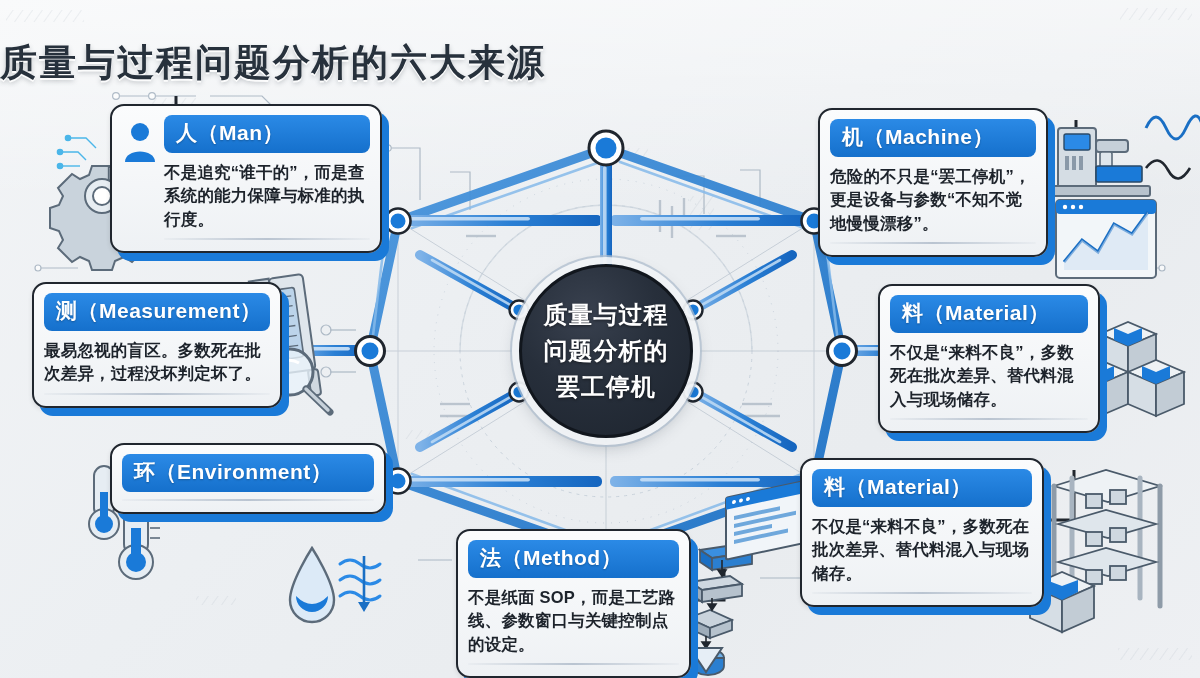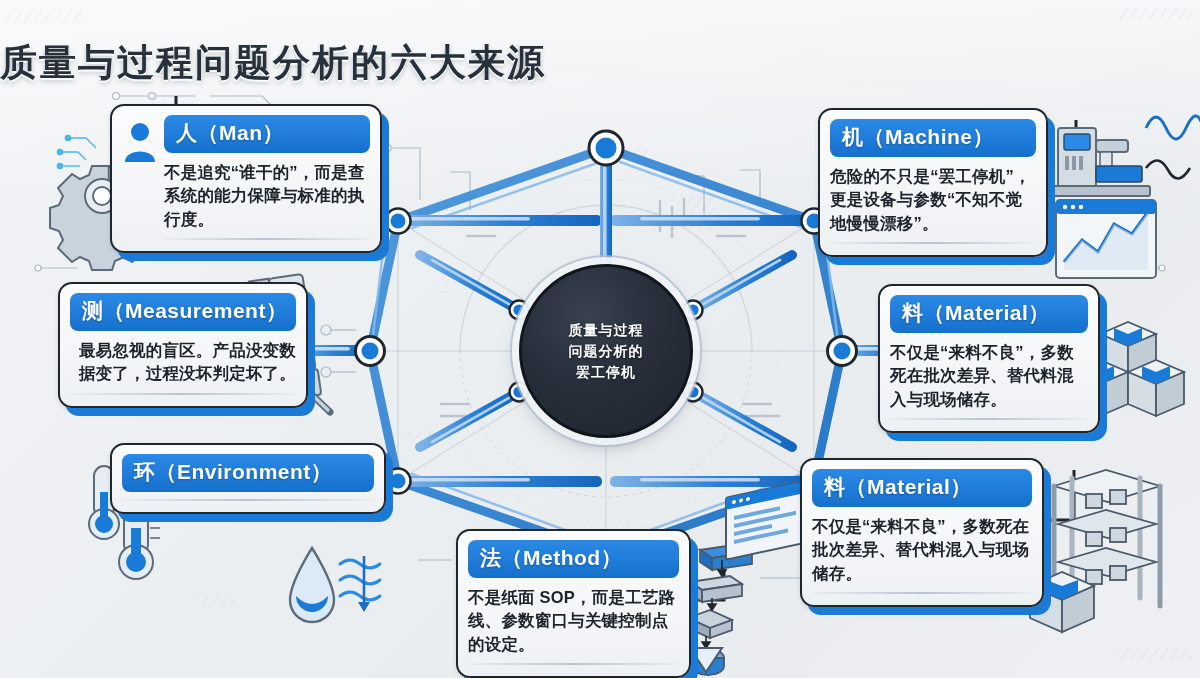--- a/index.html
+++ b/index.html
@@ -59,21 +59,21 @@
   .card .hr {
     margin-top: 7px; height: 2px;
     background: linear-gradient(90deg, rgba(130,150,170,.05), rgba(120,140,165,.45), rgba(130,150,170,.05));
     border-radius: 2px;
   }
   .card.with-icon-left { padding-left: 52px; }
 
   
   #card-man         { left: 110px;  top: 104px; width: 272px; }
   #card-machine     { left: 818px;  top: 108px; width: 230px; }
-  #card-measurement { left: 58px;   top: 282px; width: 250px; text-align: right; }
+  #card-measurement { left: 32px;   top: 282px; width: 250px; }
   #card-material-1  { left: 878px;  top: 284px; width: 222px; }
   #card-environment { left: 110px;  top: 443px; width: 276px; }
   #card-material-2  { left: 800px;  top: 458px; width: 244px; }
   #card-method      { left: 456px;  top: 529px; width: 235px; }
 
   .avatar-icon {
     position: absolute; left: 11px; top: 16px;
     width: 34px; height: 40px;
   }
 
@@ -81,21 +81,21 @@
   .hub {
     position: absolute; left: 519px; top: 264px;
     width: 174px; height: 174px; border-radius: 50%;
     background: radial-gradient(circle at 38% 28%, #39414f 0%, #272f3b 45%, #1d242e 100%);
     border: 3px solid #11161d;
     box-shadow: 0 0 0 7px rgba(255,255,255,.78), 0 0 0 9px rgba(175,190,205,.75),
                 0 6px 18px rgba(30,40,55,.35);
     display: flex; align-items: center; justify-content: center;
   }
   .hub-text {
-    color: #ffffff; font-size: 14px; font-weight: 700; line-height: 1.5;
+    color: #ffffff; font-size: 24px; font-weight: 700; line-height: 1.5;
     text-align: center; letter-spacing: 1px;
     text-shadow: 0 1px 3px rgba(0,0,0,.5);
   }
   .hub-text span { display: block; }
 </style>
 </head>
 <body>
 
 <div id="stage">
 
@@ -484,21 +484,21 @@
   </div>
 
   <div class="card" id="card-machine">
     <div class="pill">机（Machine）</div>
     <div class="body">危险的不只是“罢工停机”，更是设备与参数“不知不觉地慢慢漂移”。</div>
     <div class="hr"></div>
   </div>
 
   <div class="card" id="card-measurement">
     <div class="pill">测（Measurement）</div>
-    <div class="body">最易忽视的盲区。产品没变数据变了，过程没坏判定坏了。</div>
+    <div class="body">最易忽视的盲区。多数死在批次差异，过程没坏判定坏了。</div>
     <div class="hr"></div>
   </div>
 
   <div class="card" id="card-material-1">
     <div class="pill">料（Material）</div>
     <div class="body">不仅是“来料不良”，多数死在批次差异、替代料混入与现场储存。</div>
     <div class="hr"></div>
   </div>
 
   <div class="card" id="card-environment">

